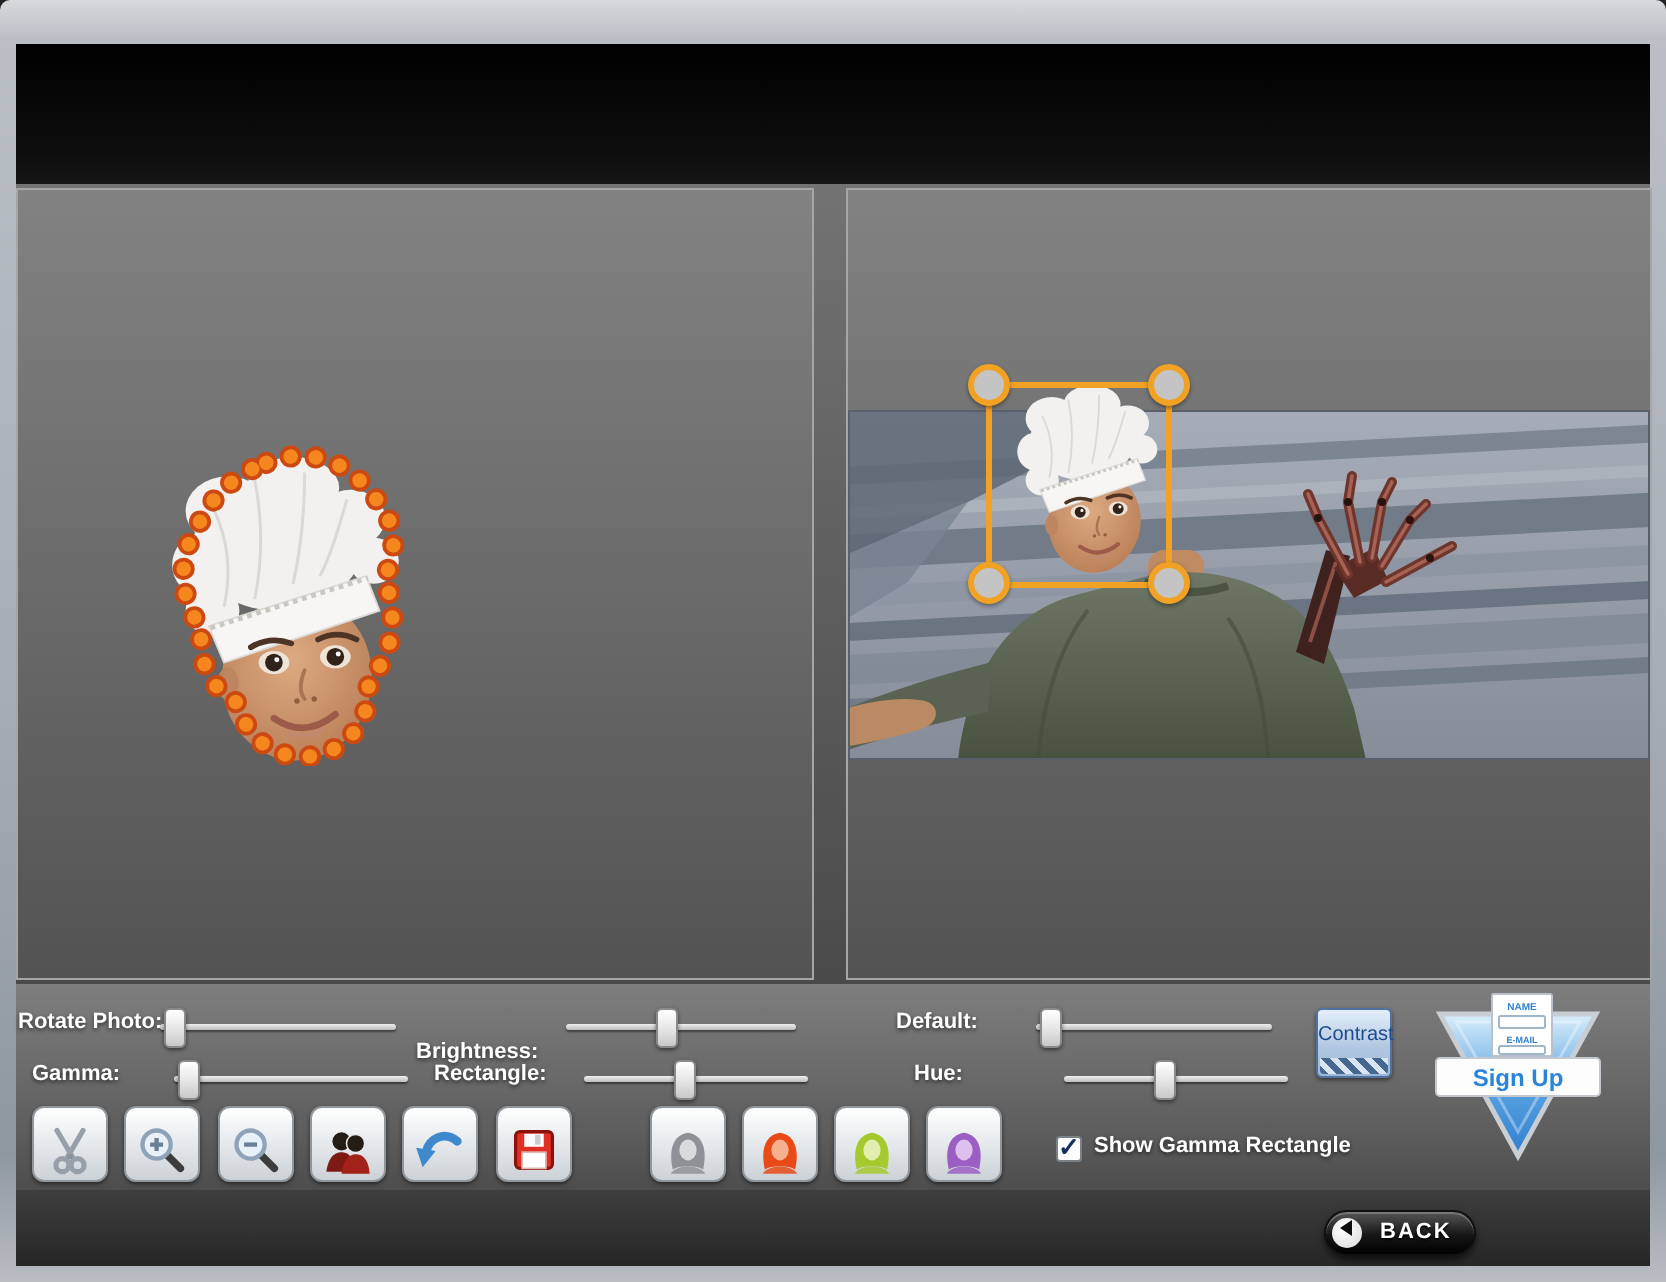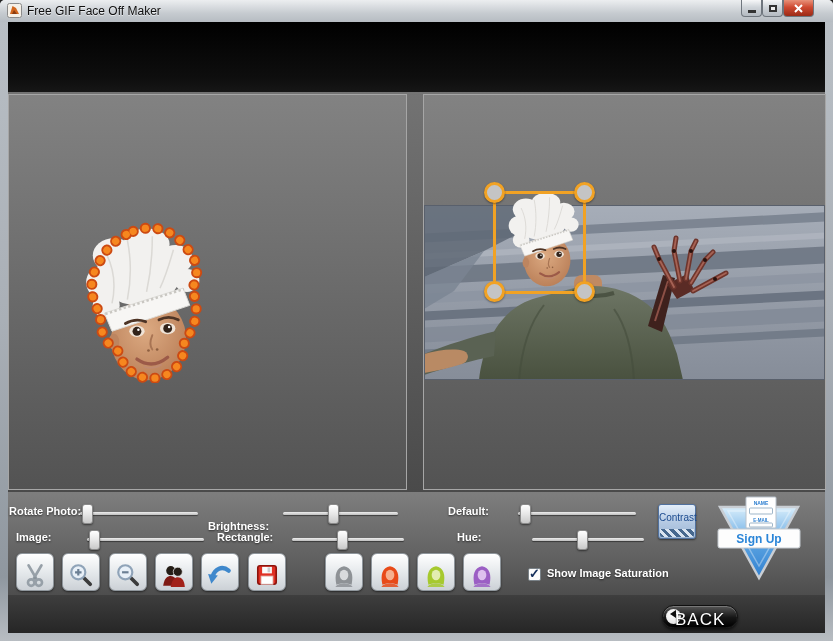--- a/index.html
+++ b/index.html
@@ -69,21 +69,21 @@
   
   .dark-strip{position:absolute;left:8px;top:595px;width:817px;height:38px;
     background:linear-gradient(180deg,#3e3e3e,#262626);}
   .back-btn{position:absolute;left:654px;top:10px;width:76px;height:23px;border:1px solid #101010;
     border-radius:12px;background:linear-gradient(180deg,#565656,#161616 55%,#000);
     box-shadow:0 2px 3px rgba(0,0,0,.6), inset 0 1px 0 #777;cursor:pointer;padding:0;}
   .back-circle{position:absolute;left:3px;top:3px;width:15px;height:15px;border-radius:50%;
     background:radial-gradient(circle at 40% 35%,#ffffff,#d9d9d9);}
   .back-arrow{position:absolute;left:3px;top:3.5px;width:0;height:0;
     border:4px solid transparent;border-right:6px solid #0d0d0d;}
-  .back-label{position:absolute;left:12px;top:4px;color:#fff;font-size:17px;font-weight:normal;
+  .back-label{position:absolute;left:27px;top:4px;color:#fff;font-size:11px;font-weight:bold;
     letter-spacing:1px;text-shadow:0 1px 1px #000;}
 </style>
 </head>
 <body>
 
 <div class="window">
 
   <svg width="0" height="0" style="position:absolute">
     <defs>
       <radialGradient id="skinGrad" cx="45%" cy="40%" r="65%">
@@ -133,39 +133,20 @@
           <circle cx="109.5" cy="108.5" r="1.3" fill="#fff"></circle>
         <path d="M92,117 Q88,127 92,132" stroke="#a87453" stroke-width="2" fill="none" stroke-linecap="round"></path>
         <circle cx="88" cy="133" r="1.4" fill="#8d5f40"></circle>
           <circle cx="97" cy="132" r="1.4" fill="#8d5f40"></circle>
         <path d="M76,142 Q92,153 108,140" stroke="#9c5a48" stroke-width="3.5" fill="none" stroke-linecap="round"></path>
         <path d="M84,150 Q93,153 101,148" stroke="#c08a70" stroke-width="2" fill="none" stroke-linecap="round"></path>
       </symbol>
     </defs>
   </svg>
 
-  <div class="titlebar">
-    <svg class="app-icon" viewBox="0 0 15 15">
-      <rect x="0.5" y="0.5" width="14" height="14" rx="2" fill="#f5f0e8" stroke="#8b8b8b"></rect>
-      <path d="M3,11 L5.5,3 L9,5 L12,11 Z" fill="#d2661e"></path>
-      <path d="M5,11 L7,7 L10,11 Z" fill="#8a3c10"></path>
-    </svg>
-    <span class="title-text">Free GIF Face Off Maker</span>
-    <button class="winbtn btn-min">
-      <span class="glyph-min"></span>
-    </button>
-    <button class="winbtn btn-max">
-      <span class="glyph-max"></span>
-    </button>
-    <button class="winbtn btn-close">
-      <svg width="9" height="9" viewBox="0 0 9 9">
-        <path d="M1,1 L8,8 M8,1 L1,8" stroke="#fff" stroke-width="2"></path>
-      </svg>
-    </button>
-  </div>
 
   <div class="banner"></div>
 
   <div class="panels-bg"></div>
   <div class="panel panel-left"></div>
   <div class="panel panel-right"></div>
 
   <svg class="face-left" viewBox="0 0 150 165">
     <use href="#face"></use>
     <path d="M72,9 C94,0 116,9 126,25 C139,35 142,56 133,69 C141,85 139,110 125,122 C128,144 112,161 93,162 C75,163 61,151 57,134 C44,128 35,111 39,95 C28,85 25,59 35,45 C43,26 56,15 72,9 Z" fill="none" stroke="#cc4a12" stroke-width="11.5" stroke-dasharray="0.1 13" stroke-linecap="round"></path>
@@ -241,21 +222,21 @@
     <div class="ctl-label" style="left:200px;top:28px">Brightness:</div>
     <div class="slider" style="left:275px;top:12px;width:115px">
       <div class="track"></div>
         <div class="thumb" style="left: 45px;"></div>
     </div>
     <div class="ctl-label" style="left:440px;top:13px">Default:</div>
     <div class="slider" style="left:510px;top:12px;width:118px">
       <div class="track"></div>
         <div class="thumb" style="left: 2px;"></div>
     </div>
-    <div class="ctl-label" style="left:8px;top:39px">Image:</div>
+    <div class="ctl-label" style="left:8px;top:39px">Gamma:</div>
     <div class="slider" style="left:79px;top:38px;width:117px">
       <div class="track"></div>
         <div class="thumb" style="left: 2px;"></div>
     </div>
     <div class="ctl-label" style="left:209px;top:39px">Rectangle:</div>
     <div class="slider" style="left:284px;top:38px;width:112px">
       <div class="track"></div>
         <div class="thumb" style="left: 45px;"></div>
     </div>
     <div class="ctl-label" style="left:449px;top:39px">Hue:</div>
@@ -350,21 +331,21 @@
     </button>
     <button class="tool-btn lady" style="left: 455px; --hair: #9b5fc4; --skin: #ddc0ee;">
       <svg width="26" height="26" viewBox="0 0 24 24">
         <path d="M5,21 C3,12 5,5 12,4 C19,5 21,12 19,21 C16,19 8,19 5,21 Z" fill="var(--hair,#9b5fc4)"></path>
         <ellipse cx="12" cy="12" rx="4" ry="4.8" fill="var(--skin,#ddc0ee)"></ellipse>
         <path d="M4,23 C7,18.5 17,18.5 20,23 Z" fill="var(--hair,#9b5fc4)" opacity="0.85"></path>
       </svg>
     </button>
 
     <div class="checkbox checked"></div>
-    <div class="ctl-label cb-label">Show Image Saturation</div>
+    <div class="ctl-label cb-label">Show Gamma Rectangle</div>
   </div>
 
   <div class="dark-strip">
     <button class="back-btn">
       <span class="back-circle"></span>
       <span class="back-arrow"></span>
       <span class="back-label">BACK</span>
     </button>
   </div>
 

